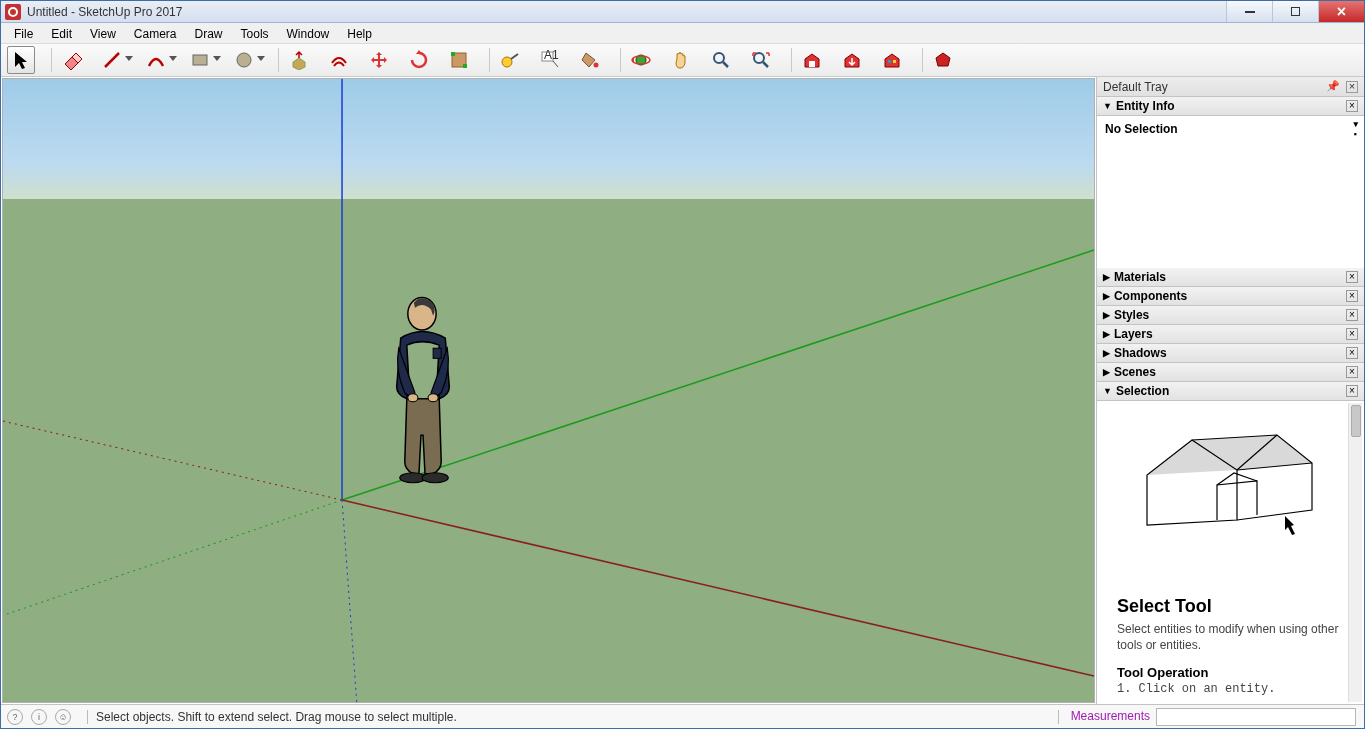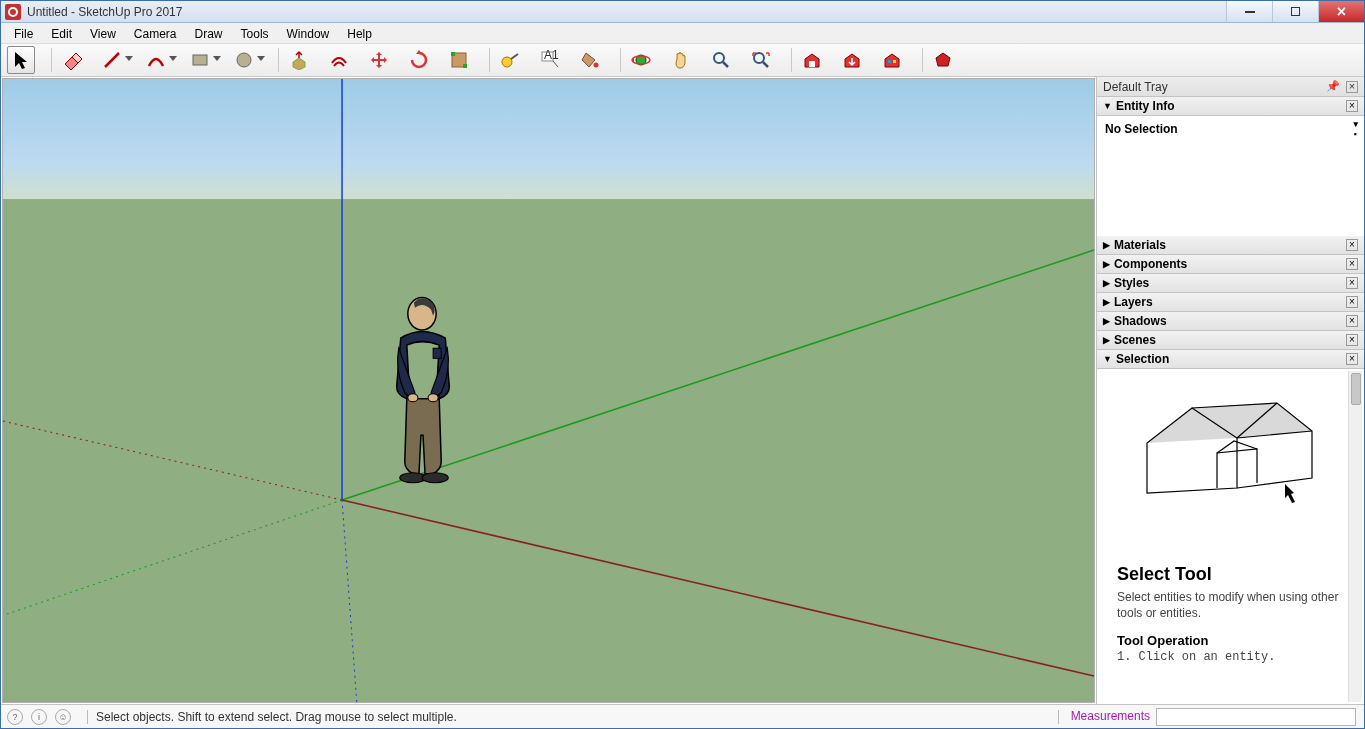--- a/index.html
+++ b/index.html
@@ -29,21 +29,21 @@
 .vp-sky { position:absolute; left:0; right:0; top:0; height:120px; background:linear-gradient(#9ecbe8,#bcdaf0 70%,#cfe0ce); }
 .vp-ground { position:absolute; left:0; right:0; top:120px; bottom:0; background:#8fae81; }
 .vp-svg { position:absolute; inset:0; }
 .tray { width:268px; background:#fff; border-left:1px solid #c3c3c3; display:flex; flex-direction:column; }
 .tray-head { height:20px; background:linear-gradient(#ededed,#e0e0e0); border-bottom:1px solid #c3c3c3; display:flex; align-items:center; padding:0 6px; font-size:11px; color:#333;}
 .tray-head .pin { margin-left:auto; font-size:11px;}
 .tray-head .close-x { margin-left:6px; font-size:11px; border:1px solid #999; width:12px; height:12px; display:flex;align-items:center;justify-content:center; line-height:1;}
 .panel-head { height:19px; background:linear-gradient(#f2f2f2,#e2e2e2); border-bottom:1px solid #c3c3c3; display:flex; align-items:center; padding:0 6px; font-weight:bold; font-size:11px; cursor:default;}
 .panel-head .arrow { margin-right:4px; font-size:9px; }
 .panel-head .close-x { margin-left:auto; border:1px solid #999; width:12px; height:12px; display:flex;align-items:center;justify-content:center; font-size:10px; font-weight:normal; line-height:1;}
-.entity-body { height:120px; padding:6px 8px; font-weight:bold; position:relative;}
+.entity-body { height:152px; padding:6px 8px; font-weight:bold; position:relative;}
 .entity-body .mini-icons{ position:absolute; right:6px; top:4px; display:flex; flex-direction:column; gap:1px;}
 .entity-body .mini-icons span{ font-size:9px; line-height:1;}
 .instructor-body { flex:1; overflow:auto; padding:14px 16px 14px 20px; position:relative;}
 .instructor-body h2 { font-size:18px; font-weight:bold; margin-bottom:4px; font-family:Arial,sans-serif;}
 .instructor-body p { font-size:12px; color:#444; margin-bottom:12px; line-height:1.35; font-family:Arial,sans-serif; }
 .instructor-body h3 { font-size:13px; font-weight:bold; margin-bottom:2px; font-family:Arial,sans-serif;}
 .instructor-body .step { color:#444; font-family:Liberation Mono, monospace;}
 .instructor-img { width:210px; height:160px; margin:0 auto 18px; }
 .scroll-hint { position:absolute; right:2px; top:2px; bottom:2px; width:14px; background:#f0f0f0; border-left:1px solid #ddd;}
 .scroll-hint .thumb{ width:10px; height:32px; background:#c8c8c8; border:1px solid #aaa; margin:2px auto 0; border-radius:2px;}

